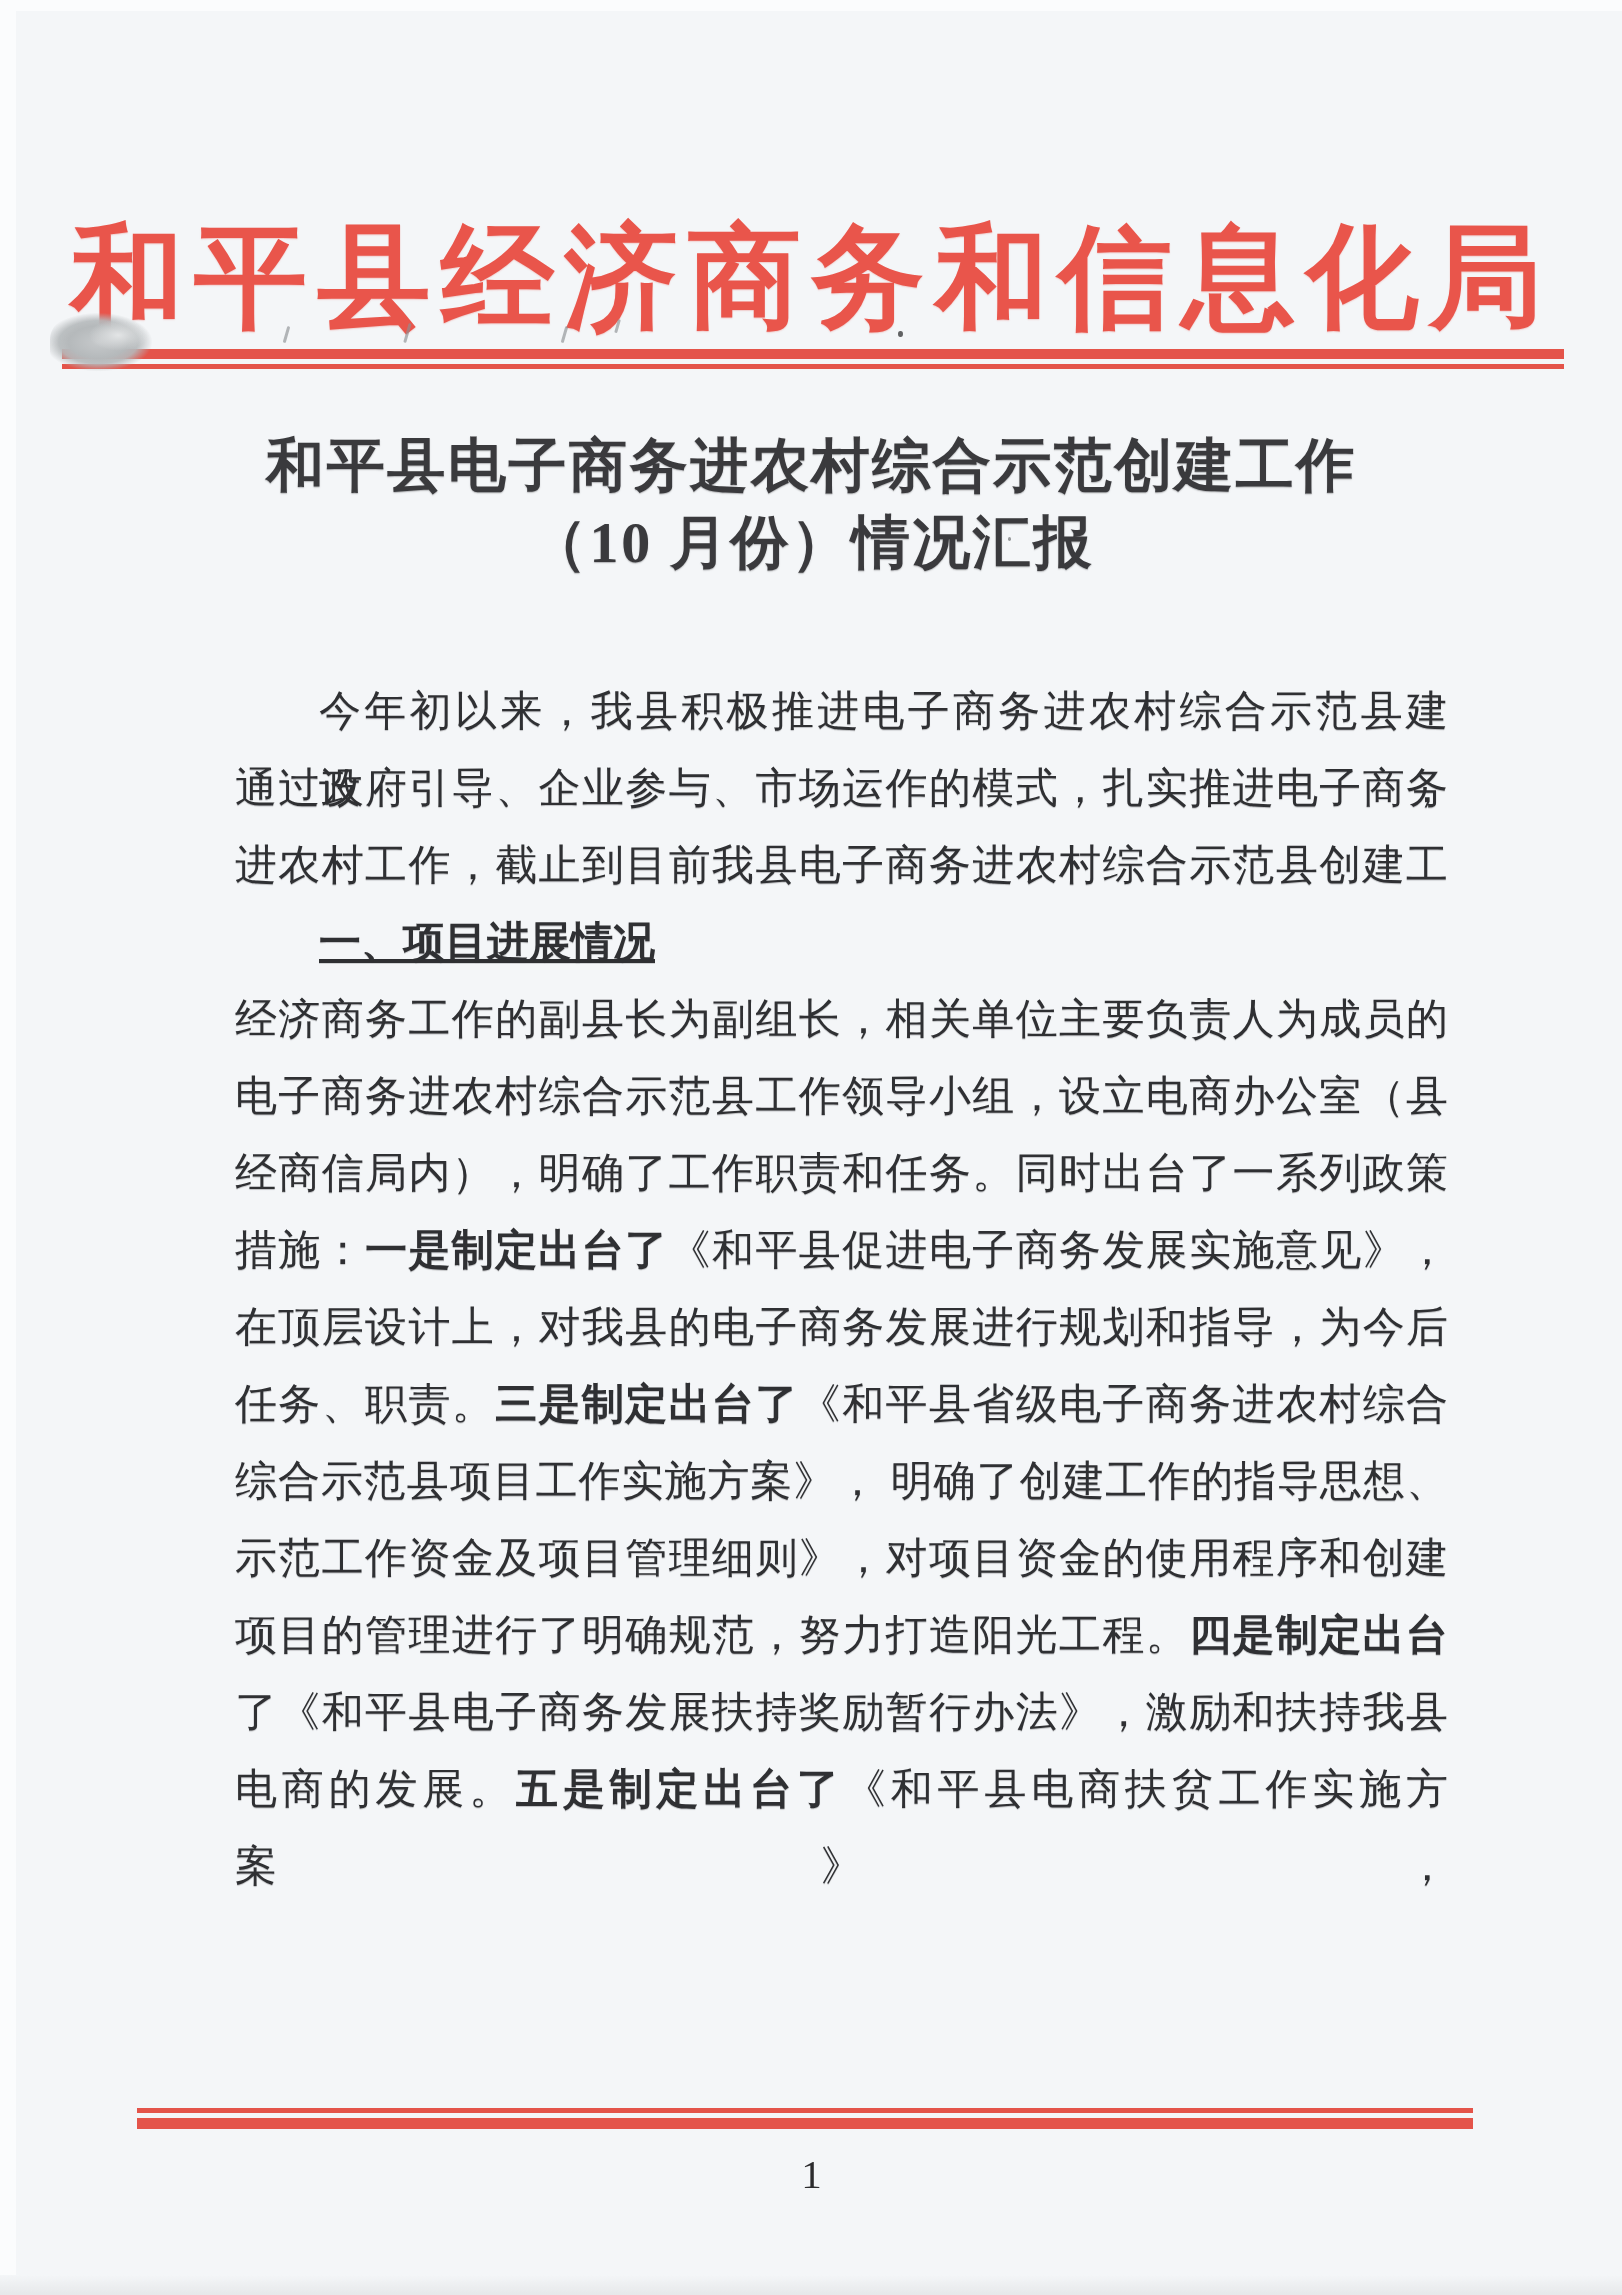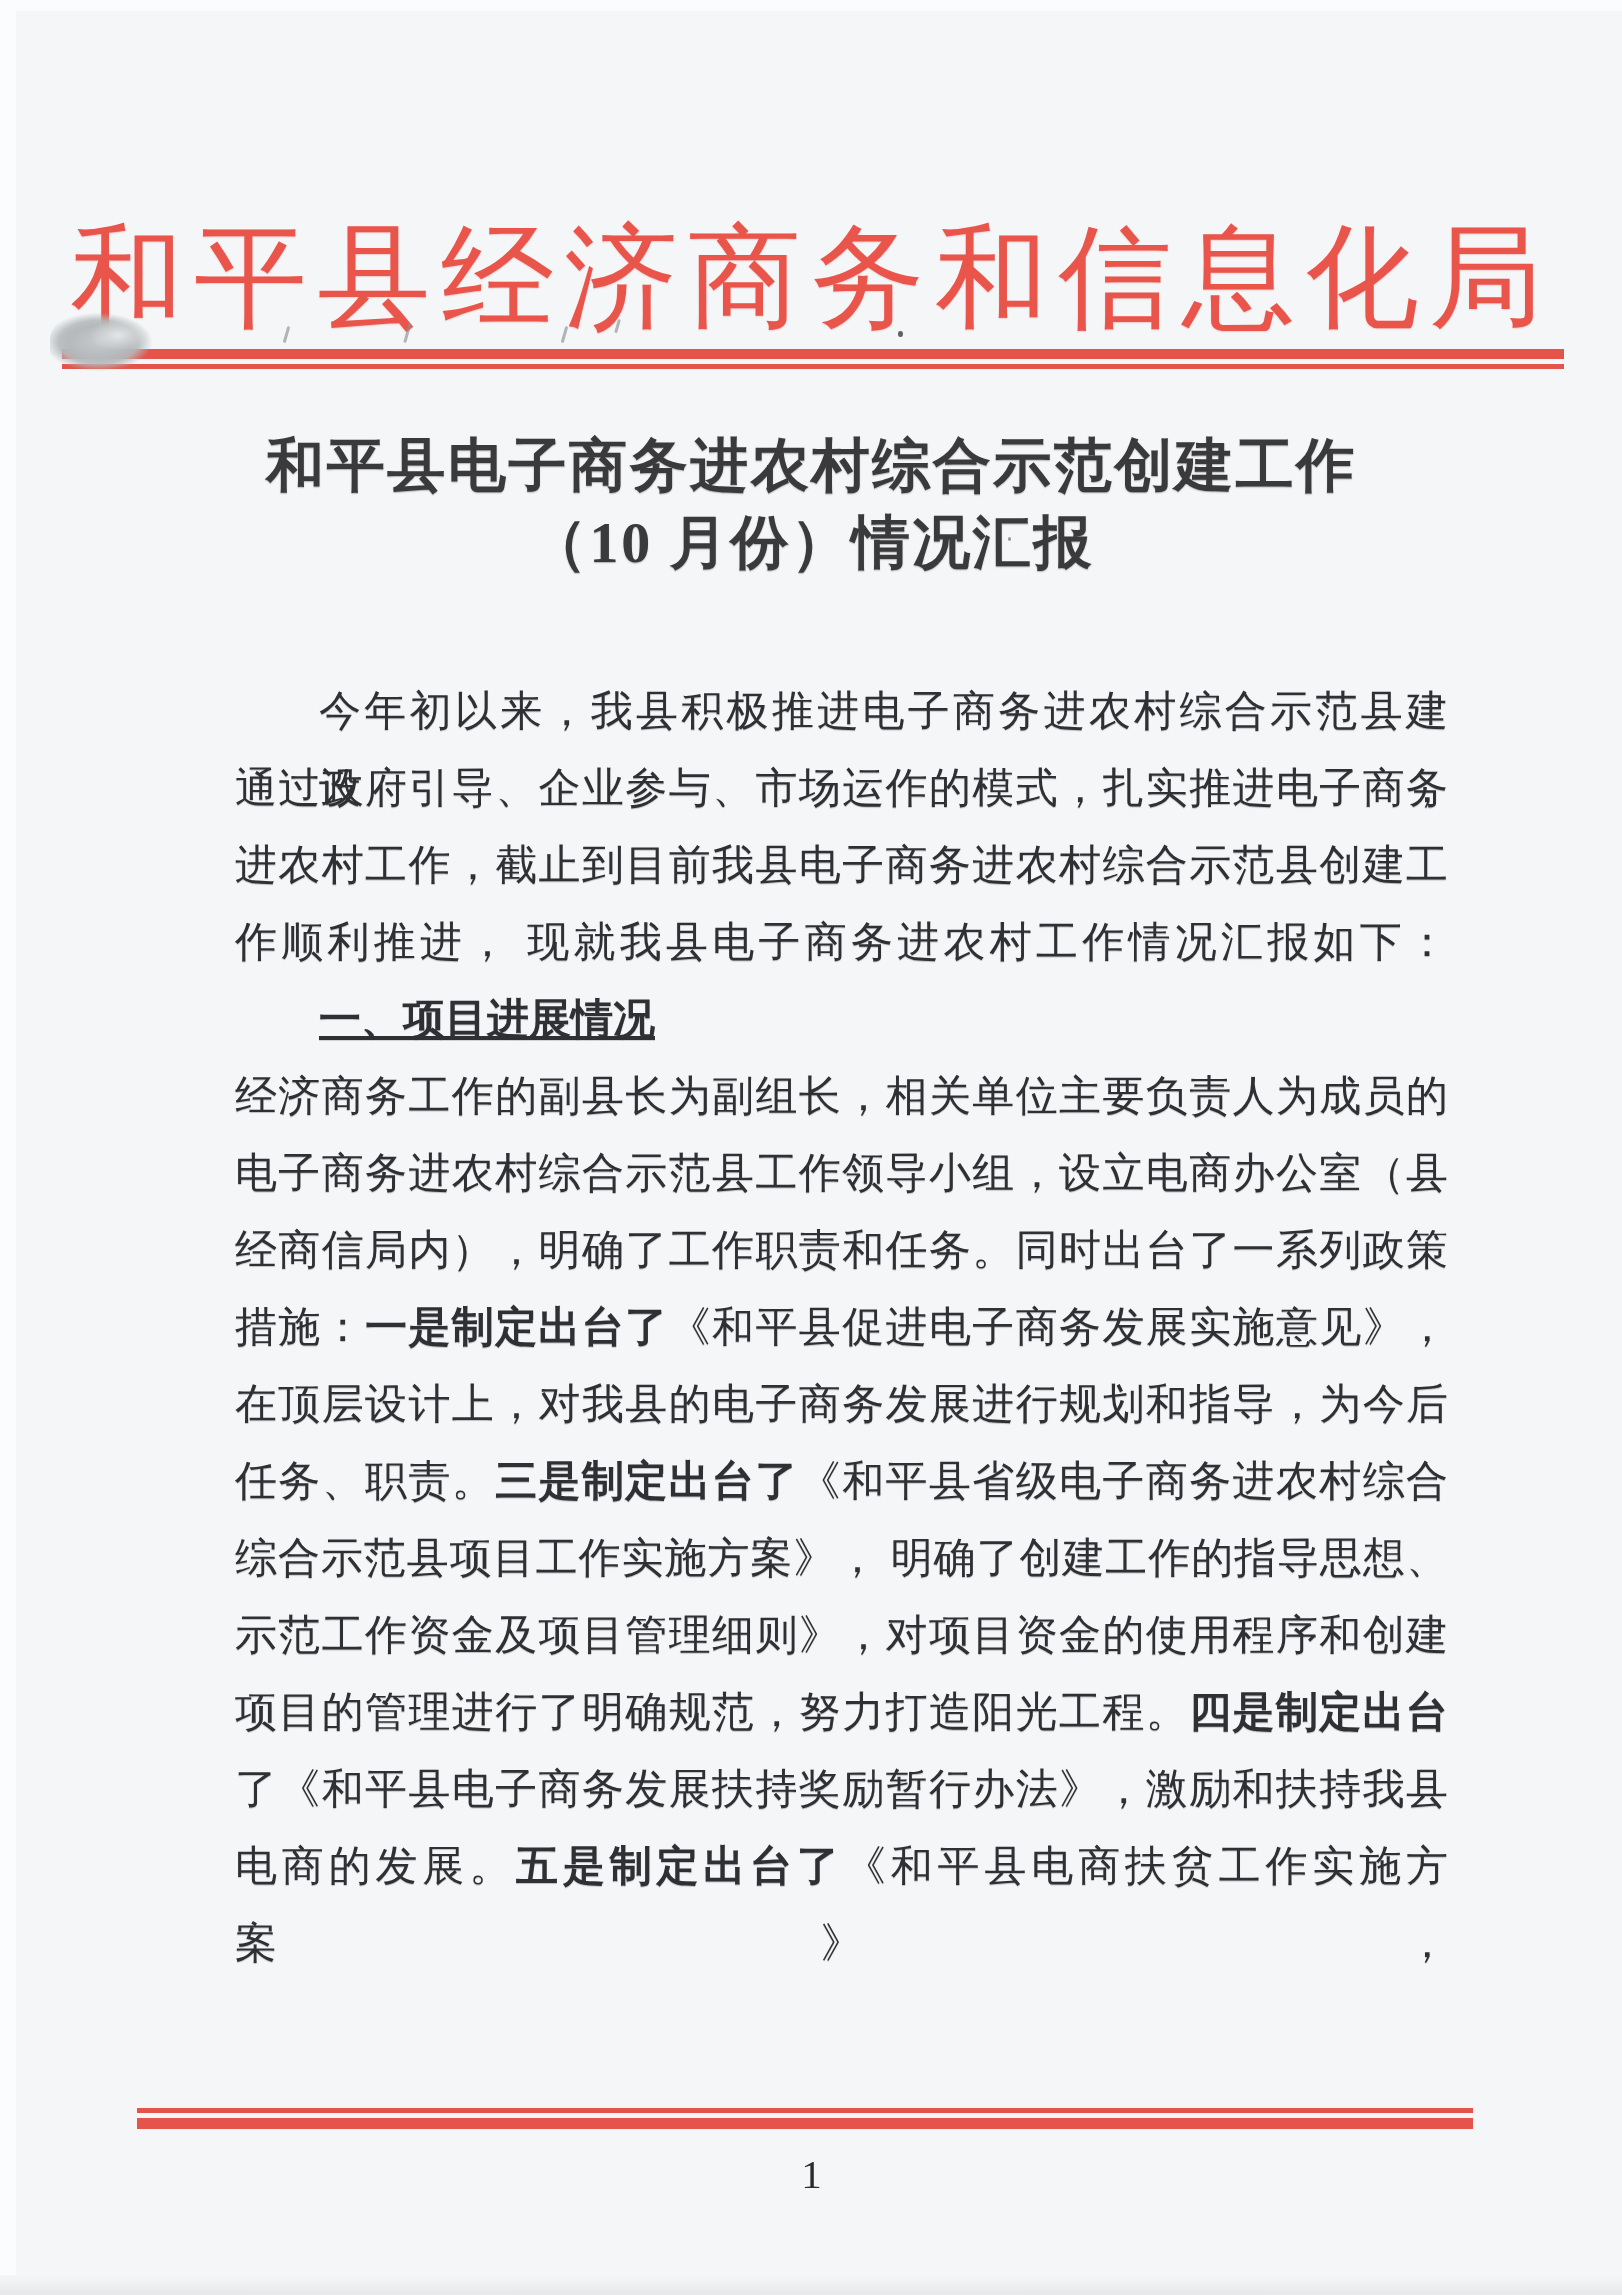--- a/index.html
+++ b/index.html
@@ -14,21 +14,21 @@
   .scan-edge-top{position:absolute;left:0;top:0;width:100%;height:10.5px;background:#fbfcfd;}
   .scan-edge-left{position:absolute;left:0;top:0;width:15.7px;height:100%;background:#fbfcfd;}
   .scan-edge-bottom{position:absolute;left:0;bottom:0;width:100%;height:19.6px;
     background:linear-gradient(#f4f6f8,#e6e8ea);}
   .scan-faint-line{position:absolute;left:46px;right:46px;bottom:13px;height:2px;
     background:rgba(228,120,112,0.22);}
   
   .agency{
     position:absolute;top:207px;left:0;width:100%;
     text-align:center;color:#e9554b;
-    font-size:113px;line-height:141px;font-weight:400;letter-spacing:10.5px;
+    font-size:113px;line-height:141px;font-weight:700;letter-spacing:10.5px;
     text-shadow:0 1.3px 1.3px rgba(233,85,75,0.25);
     white-space:nowrap;
   }
   .rule{position:absolute;background:#e4544a;}
   .rule-head-thick{left:62px;top:349px;width:1502px;height:9.8px;}
   .rule-head-thin{left:62px;top:364px;width:1502px;height:5.2px;}
   .rule-foot-thin{left:137px;top:2108px;width:1336px;height:5.2px;}
   .rule-foot-thick{left:137px;top:2118px;width:1336px;height:10.5px;}
   
   .smudge{
@@ -99,21 +99,20 @@
 
   <div class="doc-title">
     <div class="t-line">和平县电子商务进农村综合示范创建工作</div>
     <div class="t-line">（10 月份）情况汇报</div>
   </div>
 
   <div class="body-block">
       <div class="body-line indent"><span class="seg">今年初以来，我县积极推进电子商务进农村综合示范县建设，</span></div>
       <div class="body-line"><span class="seg">通过政府引导、企业参与、市场运作的模式，扎实推进电子商务</span></div>
       <div class="body-line"><span class="seg">进农村工作，截止到目前我县电子商务进农村综合示范县创建工</span></div>
-      <div class="body-line"><span class="seg">作顺利推进， 现就我县电子商务进农村工作情况汇报如下：</span></div>
       <div class="body-line indent heading"><span class="seg seg-b">一、项目进展情况</span></div>
       <div class="body-line"><span class="seg">经济商务工作的副县长为副组长，相关单位主要负责人为成员的</span></div>
       <div class="body-line"><span class="seg">电子商务进农村综合示范县工作领导小组，设立电商办公室（县</span></div>
       <div class="body-line"><span class="seg">经商信局内），明确了工作职责和任务。同时出台了一系列政策</span></div>
       <div class="body-line"><span class="seg">措施：</span><span class="seg seg-b">一是制定出台了</span><span class="seg">《和平县促进电子商务发展实施意见》，</span></div>
       <div class="body-line"><span class="seg">在顶层设计上，对我县的电子商务发展进行规划和指导，为今后</span></div>
       <div class="body-line"><span class="seg">任务、职责。</span><span class="seg seg-b">三是制定出台了</span><span class="seg">《和平县省级电子商务进农村综合</span></div>
       <div class="body-line"><span class="seg">综合示范县项目工作实施方案》， 明确了创建工作的指导思想、</span></div>
       <div class="body-line"><span class="seg">示范工作资金及项目管理细则》，对项目资金的使用程序和创建</span></div>
       <div class="body-line"><span class="seg">项目的管理进行了明确规范，努力打造阳光工程。</span><span class="seg seg-b">四是制定出台</span></div>

